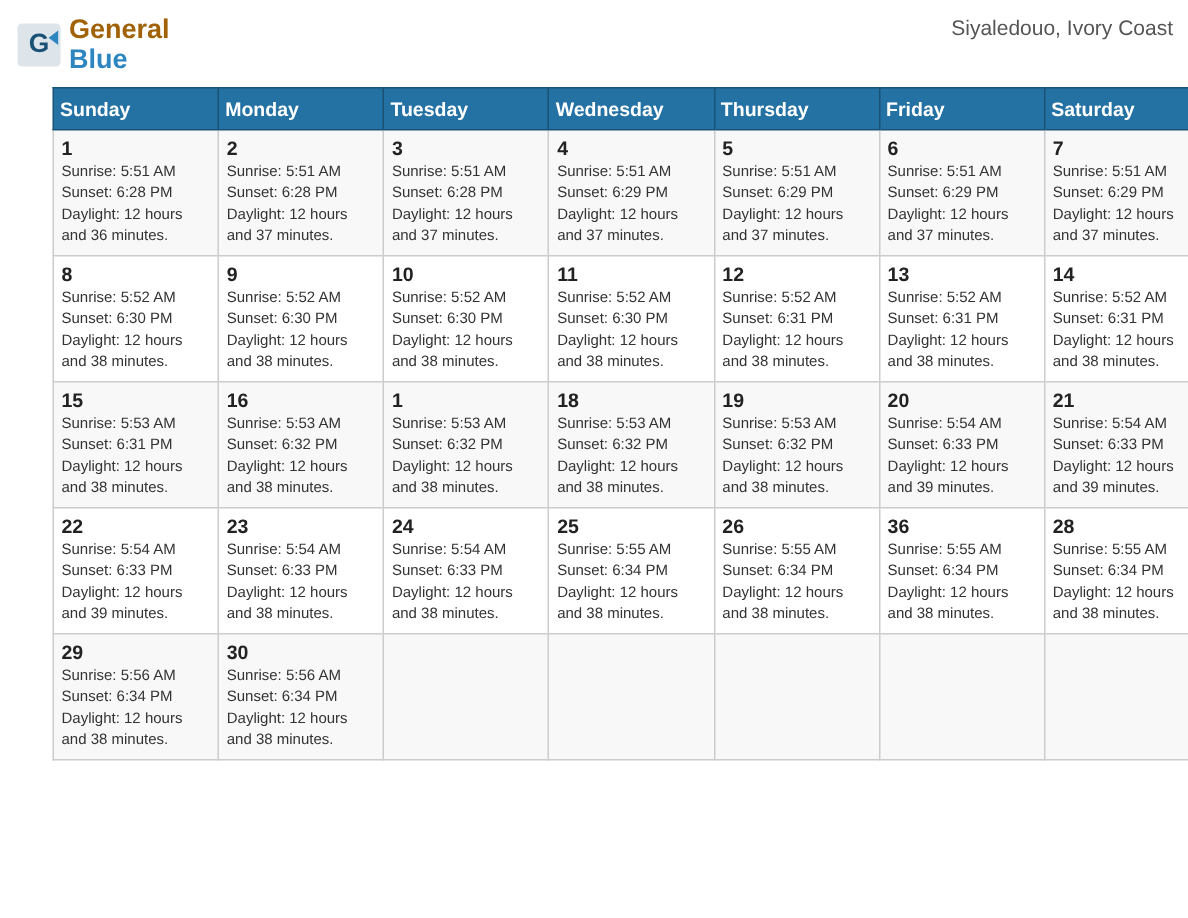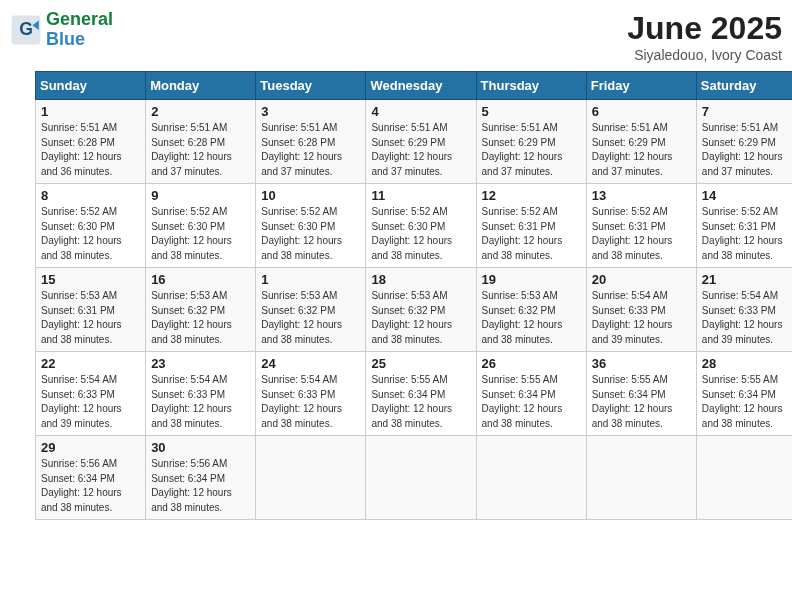--- a/index.html
+++ b/index.html
@@ -24,21 +24,21 @@
       display: flex;
       align-items: center;
     }
     .logo-text {
       font-size: 18px;
       font-weight: bold;
       color: #333;
       line-height: 1.1;
     }
     .logo-text span {
-      color: #15803d;
+      color: #a16207;
     }
     .logo-icon {
       width: 32px;
       height: 32px;
       margin-right: 4px;
     }
     .title-block {
       text-align: right;
     }
     .main-title {
@@ -103,21 +103,20 @@
         <rect x="2" y="2" width="36" height="36" rx="4" fill="#1a5276" opacity="0.15"></rect>
         <text x="20" y="26" text-anchor="middle" font-size="22" font-weight="bold" fill="#1a5276">G</text>
         <path d="M28 14 L36 8 L36 20 Z" fill="#2e86c1"></path>
       </svg>
       <div class="logo-text">
         <span>General</span><br>
         <span style="color:#2e86c1;margin-top:28px;">Blue</span>
       </div>
     </div>
     <div class="title-block">
-      <div class="main-title">June 2025</div>
       <div class="subtitle">Siyaledouo, Ivory Coast</div>
     </div>
   </div>
 
   <table>
     <thead>
       <tr>
       <th>Sunday</th>
           <th>Monday</th>
           <th>Tuesday</th>

